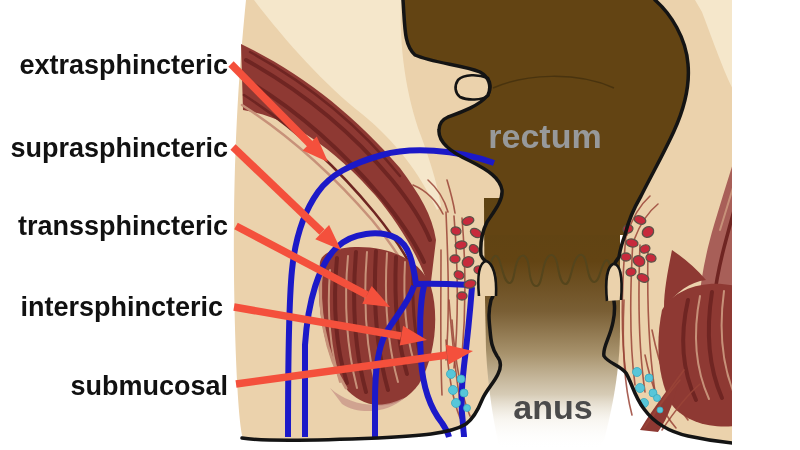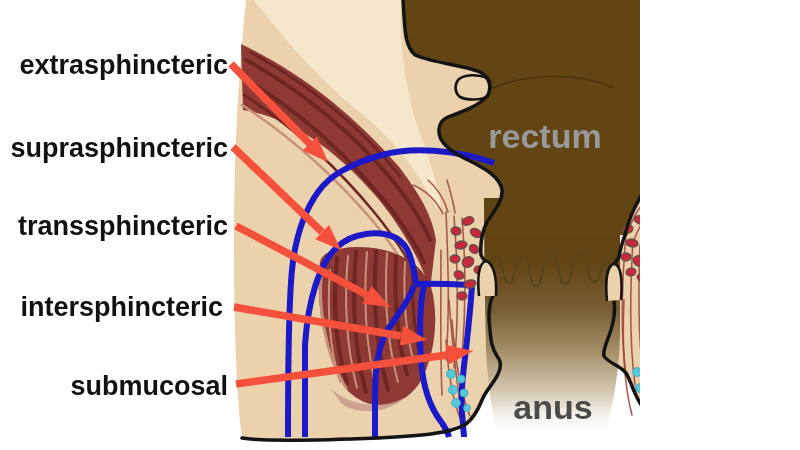--- a/index.html
+++ b/index.html
@@ -4,21 +4,21 @@
 <style>
   :root{
     --background:#ffffff; --skin:#ebd2ac; --skin-light:#f5e7cb;
     --rectum-fill:#634413; --outline:#141414; --muscle:#8e3933;
     --muscle-mid:#a85f58; --muscle-dark:#6f2522; --muscle-light:#c79179;
     --tract-blue:#1c19c8; --arrow-red:#f4503c; --gland-red:#c72a3c;
     --duct-cyan:#57c6d9; --rectum-label:#97999b; --anus-label:#4b4b4b;
     --label-text:#111111;
   }
   html,body{margin:0;padding:0;background:var(--background);}
-  .stage{width:640px;height:450px;position:relative;overflow:hidden;background:var(--background);}
+  .stage{width:732px;height:450px;position:relative;overflow:hidden;background:var(--background);}
   svg{display:block;}
   .tan{fill:var(--skin);}
   .tanlight{fill:var(--skin-light);}
   .rectum{fill:var(--rectum-fill);}
   .outl{stroke:var(--outline);stroke-width:3.5;fill:none;stroke-linecap:round;stroke-linejoin:round;}
   .notch{fill:var(--skin);stroke:var(--outline);stroke-width:2.6;}
   .tab{fill:var(--skin);stroke:var(--outline);stroke-width:2.6;}
   .tract{stroke:var(--tract-blue);stroke-width:6;fill:none;stroke-linejoin:round;}
   .musc{fill:var(--muscle);}
   .muscmid{fill:var(--muscle-mid);}

